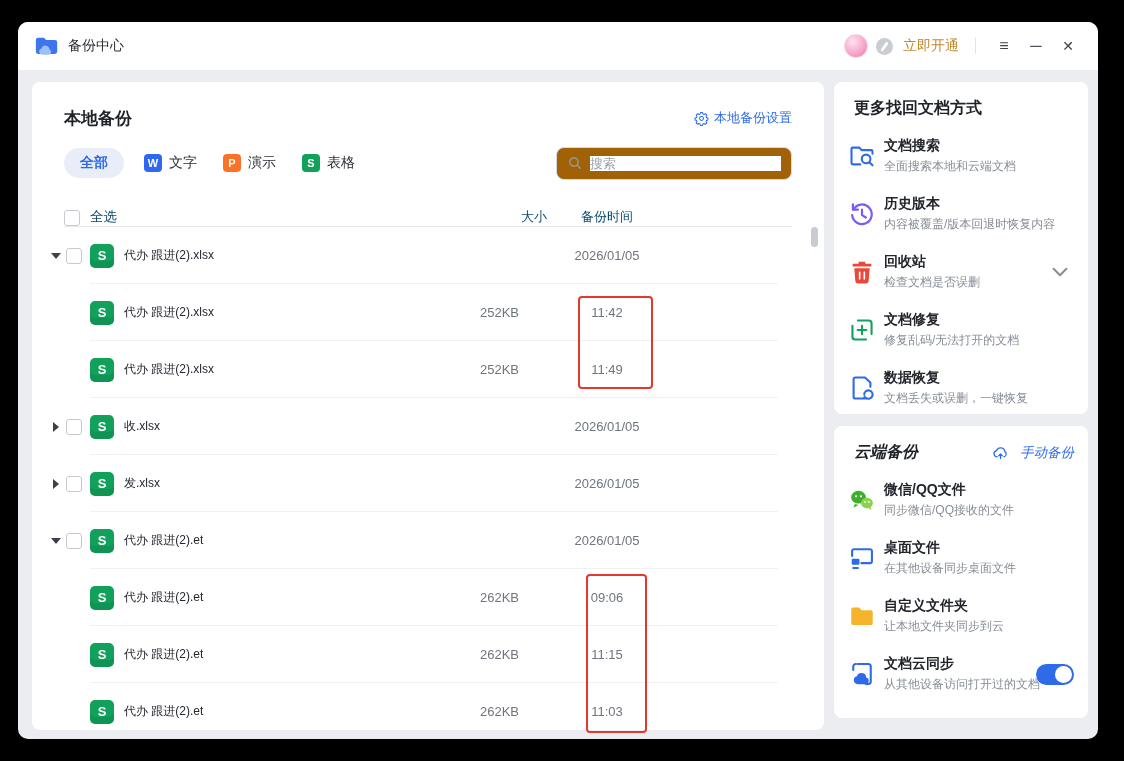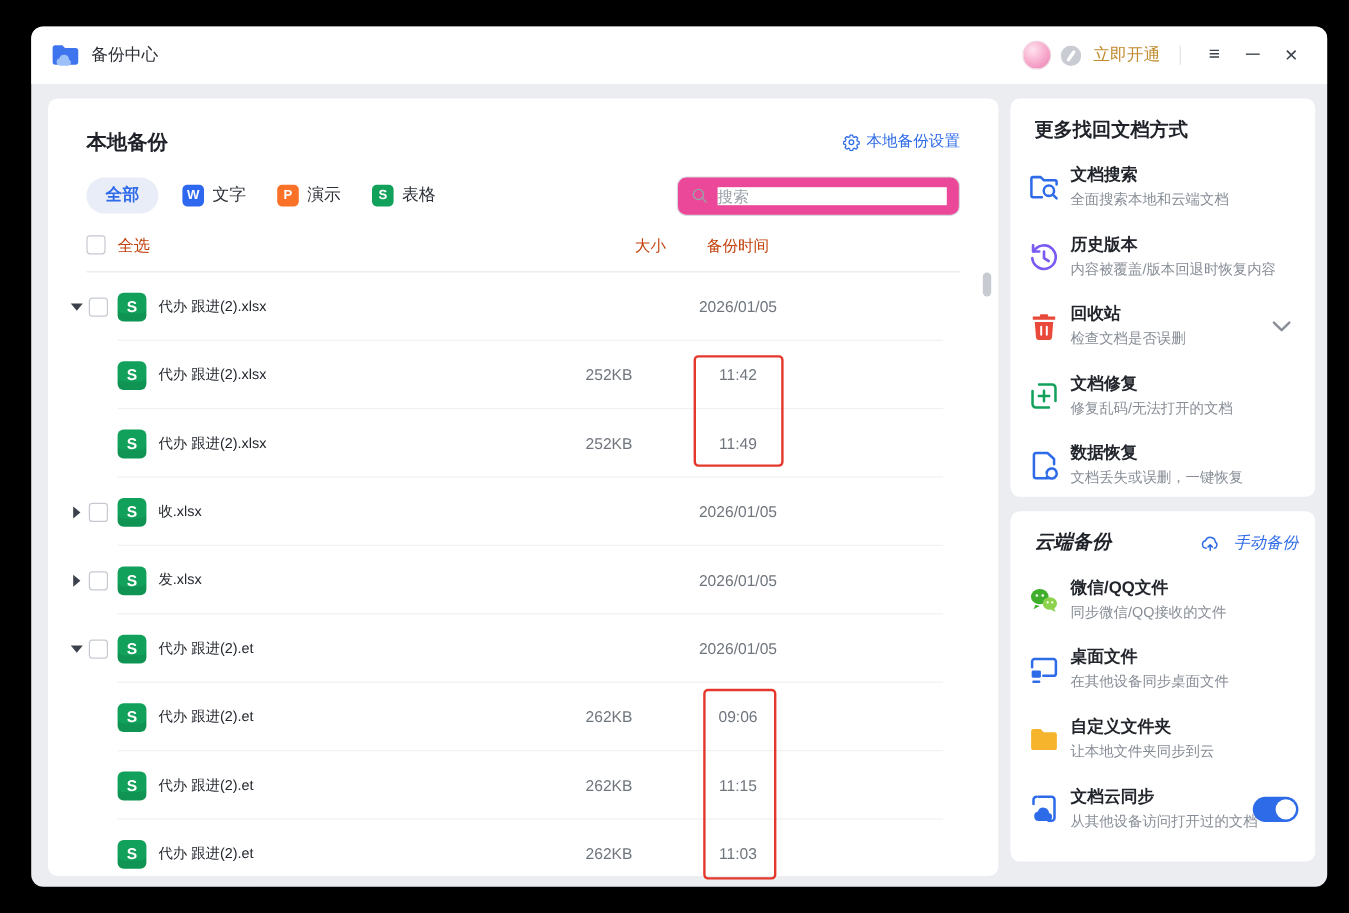--- a/index.html
+++ b/index.html
@@ -1,19 +1,19 @@
 <!DOCTYPE html>
 <html><head>
 <meta charset="utf-8">
 <style>
   * { margin:0; padding:0; box-sizing:border-box; }
   html,body { width:1124px; height:761px; background:#000; font-family:"Liberation Sans","DejaVu Sans",sans-serif; overflow:hidden; }
   .stage { position:relative; width:1124px; height:761px; background:#000; }
 
-  .window { position:absolute; left:26px; top:22px; width:1080px; height:717px;
+  .window { position:absolute; left:18px; top:22px; width:1080px; height:717px;
             background:#ebedf1; border-radius:10px; overflow:hidden; }
 
   
   .titlebar { height:48px; background:#fff; display:flex; align-items:center; padding:0 18px 0 16px; }
   .logo { width:26px; height:24px; display:inline-flex; margin-right:8px; }
   .app-title { font-size:14px; color:#2b2f36; }
   .tb-right { margin-left:auto; display:flex; align-items:center; gap:8px; }
   .avatar { width:24px; height:24px; border-radius:50%;
             background:radial-gradient(circle at 35% 30%, #ffe3ef, #f7a8cb 55%, #e87cb0); border:1px solid #f0d3e0; }
   .badge-gray { width:17px; height:17px; display:inline-flex; }
@@ -32,27 +32,27 @@
   .mc-title { font-size:17px; font-weight:bold; color:#1f2329; }
   .settings-link { display:flex; align-items:center; gap:5px; font-size:13px; color:#2e6be8; cursor:pointer; }
   .settings-link .icon { width:15px; height:15px; display:inline-flex; }
 
   .tabsrow { display:flex; align-items:center; margin-top:17px; height:32px; }
   .tab { display:flex; align-items:center; gap:7px; font-size:14px; color:#2b2f36; margin-right:26px; cursor:pointer; }
   .tab.active { background:#e9edf8; color:#2e6be8; font-weight:bold; border-radius:15px; height:30px; padding:0 16px; margin-right:20px; }
   .fbadge { width:18px; height:18px; border-radius:4px; color:#fff; font-size:11px; font-weight:bold;
             display:inline-flex; align-items:center; justify-content:center; }
   .searchbox { margin-left:auto; width:236px; height:33px; border:1px solid #d6d9de; border-radius:8px;
-               display:flex; align-items:center; padding:0 10px; background:#ec4899; }
+               display:flex; align-items:center; padding:0 10px; background:#a16207; }
   .searchbox .icon { width:16px; height:16px; display:inline-flex; margin-right:7px; }
   .searchbox input { border:none; outline:none; flex:1; font-size:13px; color:#2b2f36; font-family:inherit; }
   .searchbox input::placeholder { color:#9aa0a8; }
 
-  .theadrow { display:flex; align-items:flex-start; margin-top:17px; height:31px; border-bottom:1px solid #e7e8ea;
-              font-size:13.5px; color:#c2410c; }
+  .theadrow { display:flex; align-items:flex-end; margin-top:17px; height:31px; border-bottom:1px solid #e7e8ea;
+              font-size:13.5px; color:#0c4a6e; }
   .cb { width:16px; height:16px; border:1px solid #c6cad0; border-radius:3px; background:#fff; flex:none; cursor:pointer; }
   .theadrow .cb { margin-right:10px; }
   .hname { flex:1; }
   .csize { width:95px; text-align:right; flex:none; font-size:13px; }
   .ctime { width:120px; text-align:center; flex:none; font-size:13px; }
   .cpad  { width:125px; flex:none; }
 
   .rows { margin-left:-18px; }
   .row { display:flex; align-items:center; height:57px; position:relative; }
   .row::after { content:''; position:absolute; left:44px; right:14px; bottom:0; height:1px; background:#f0f1f3; }

